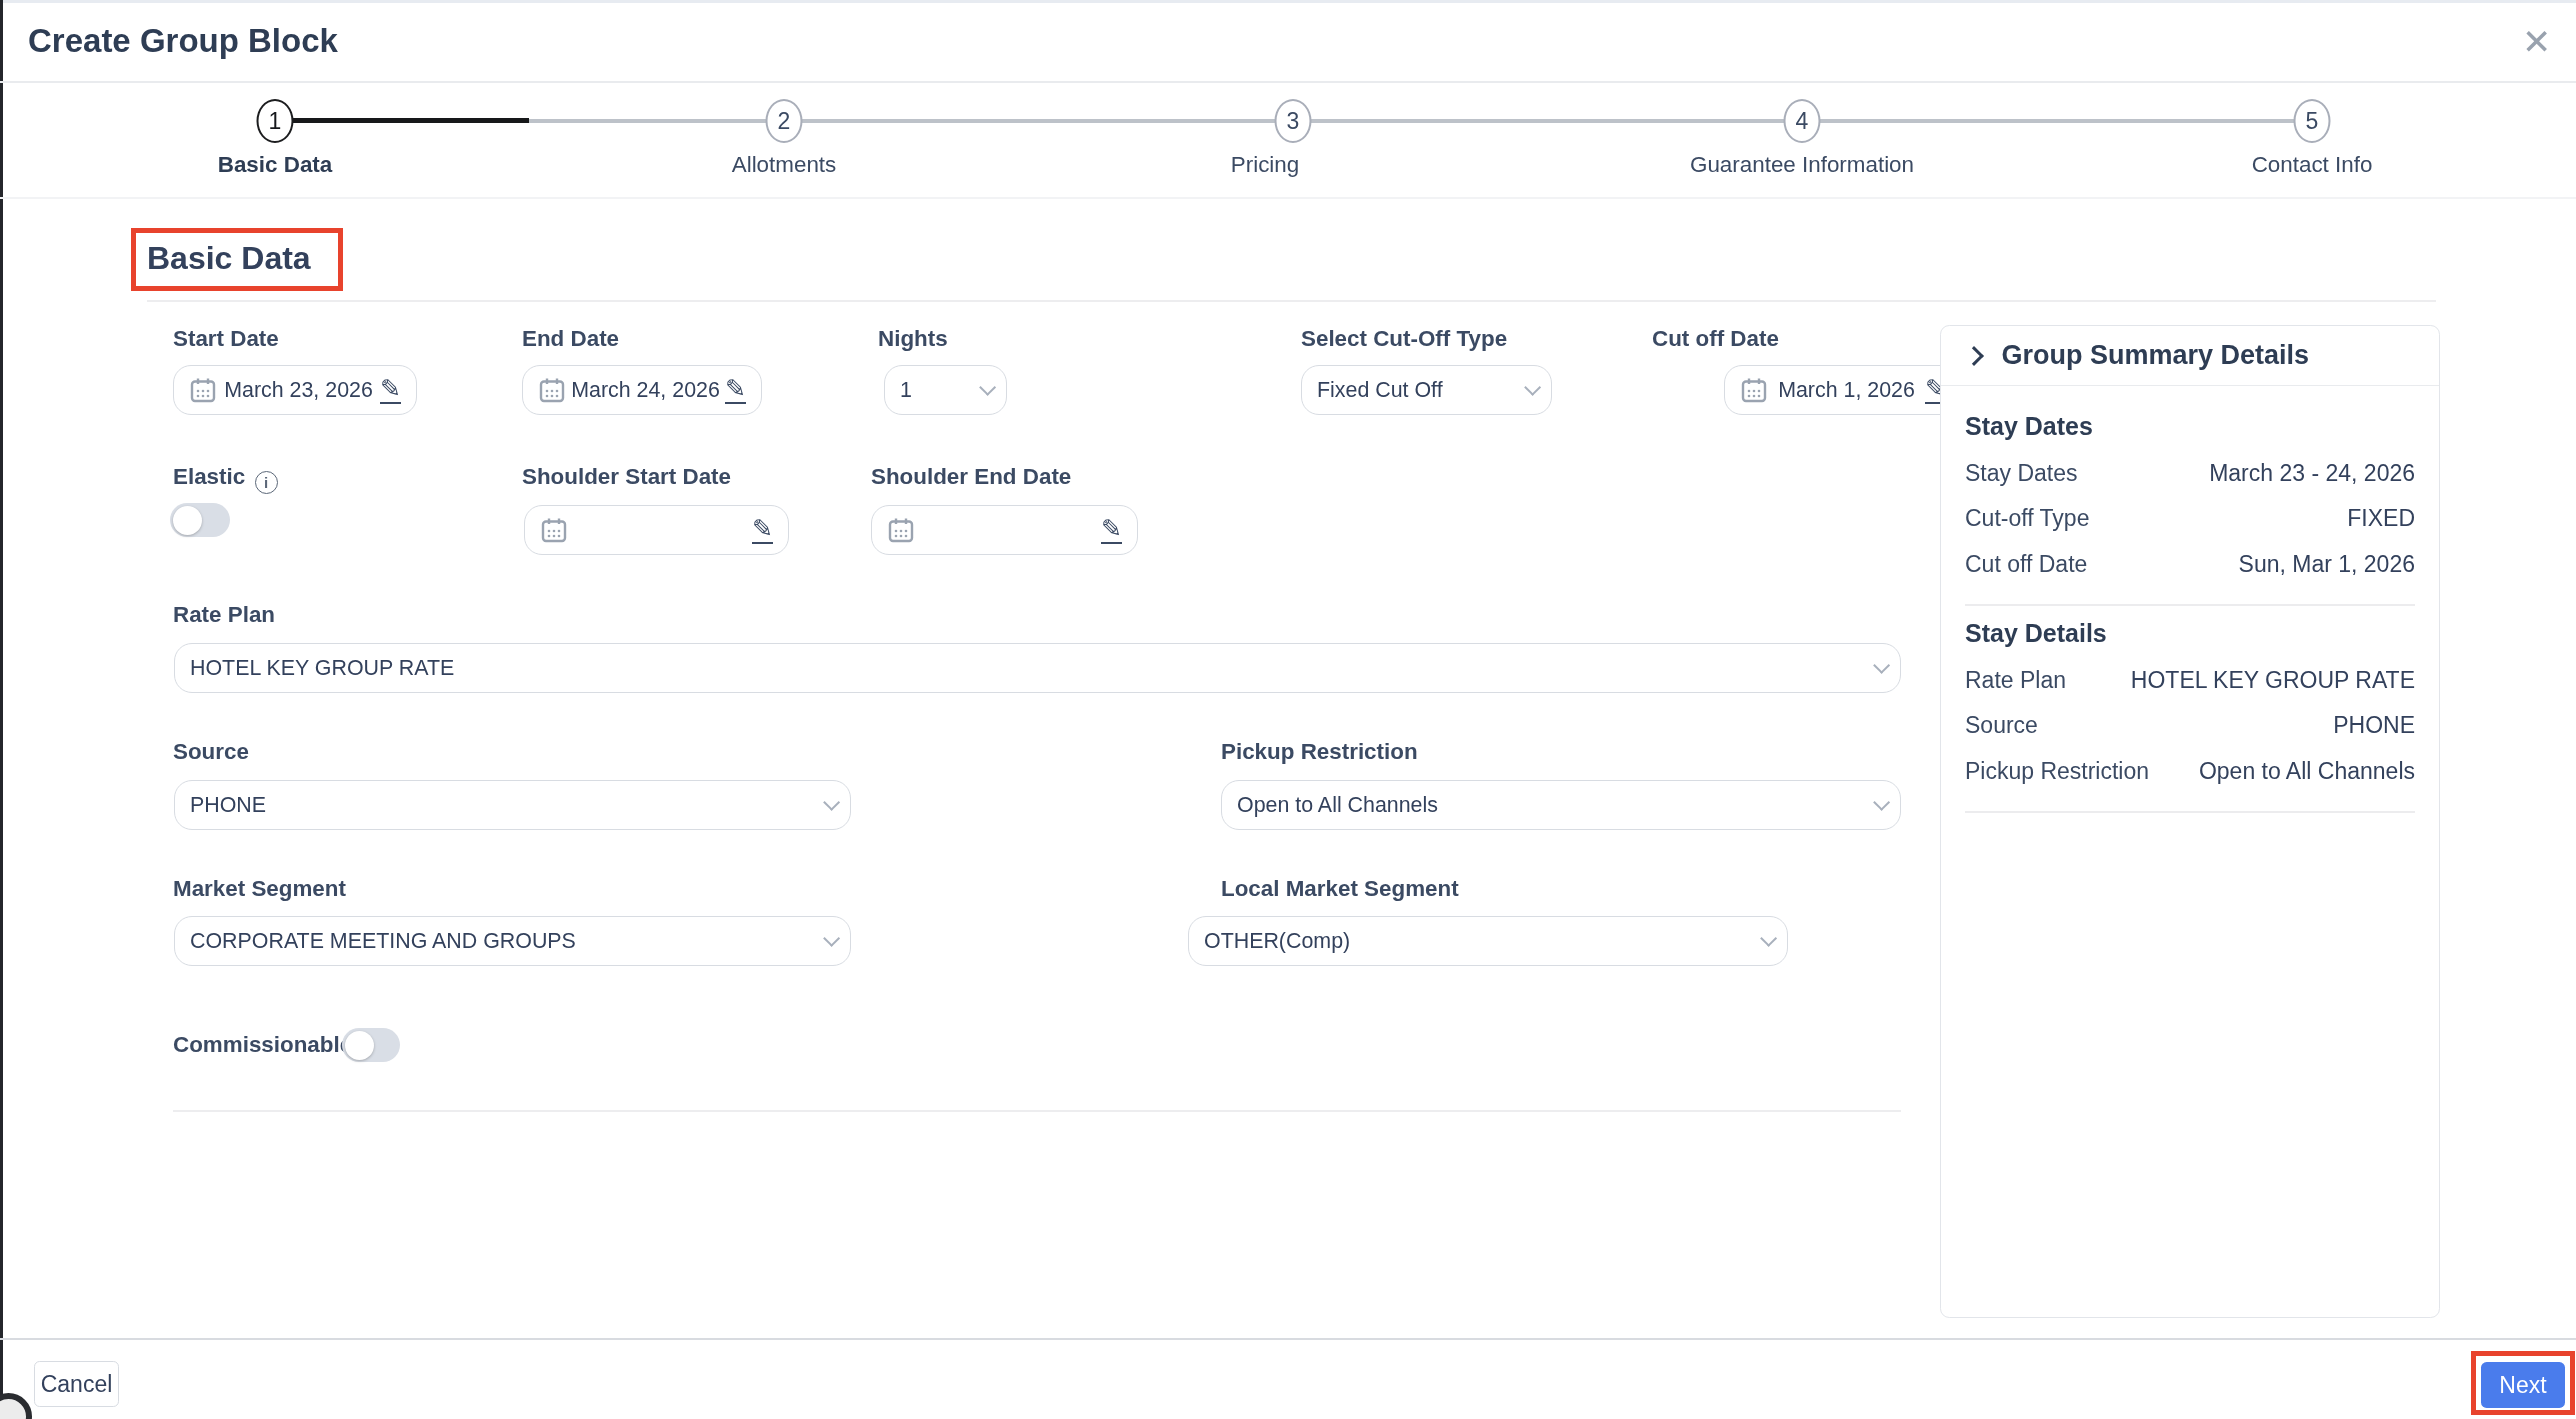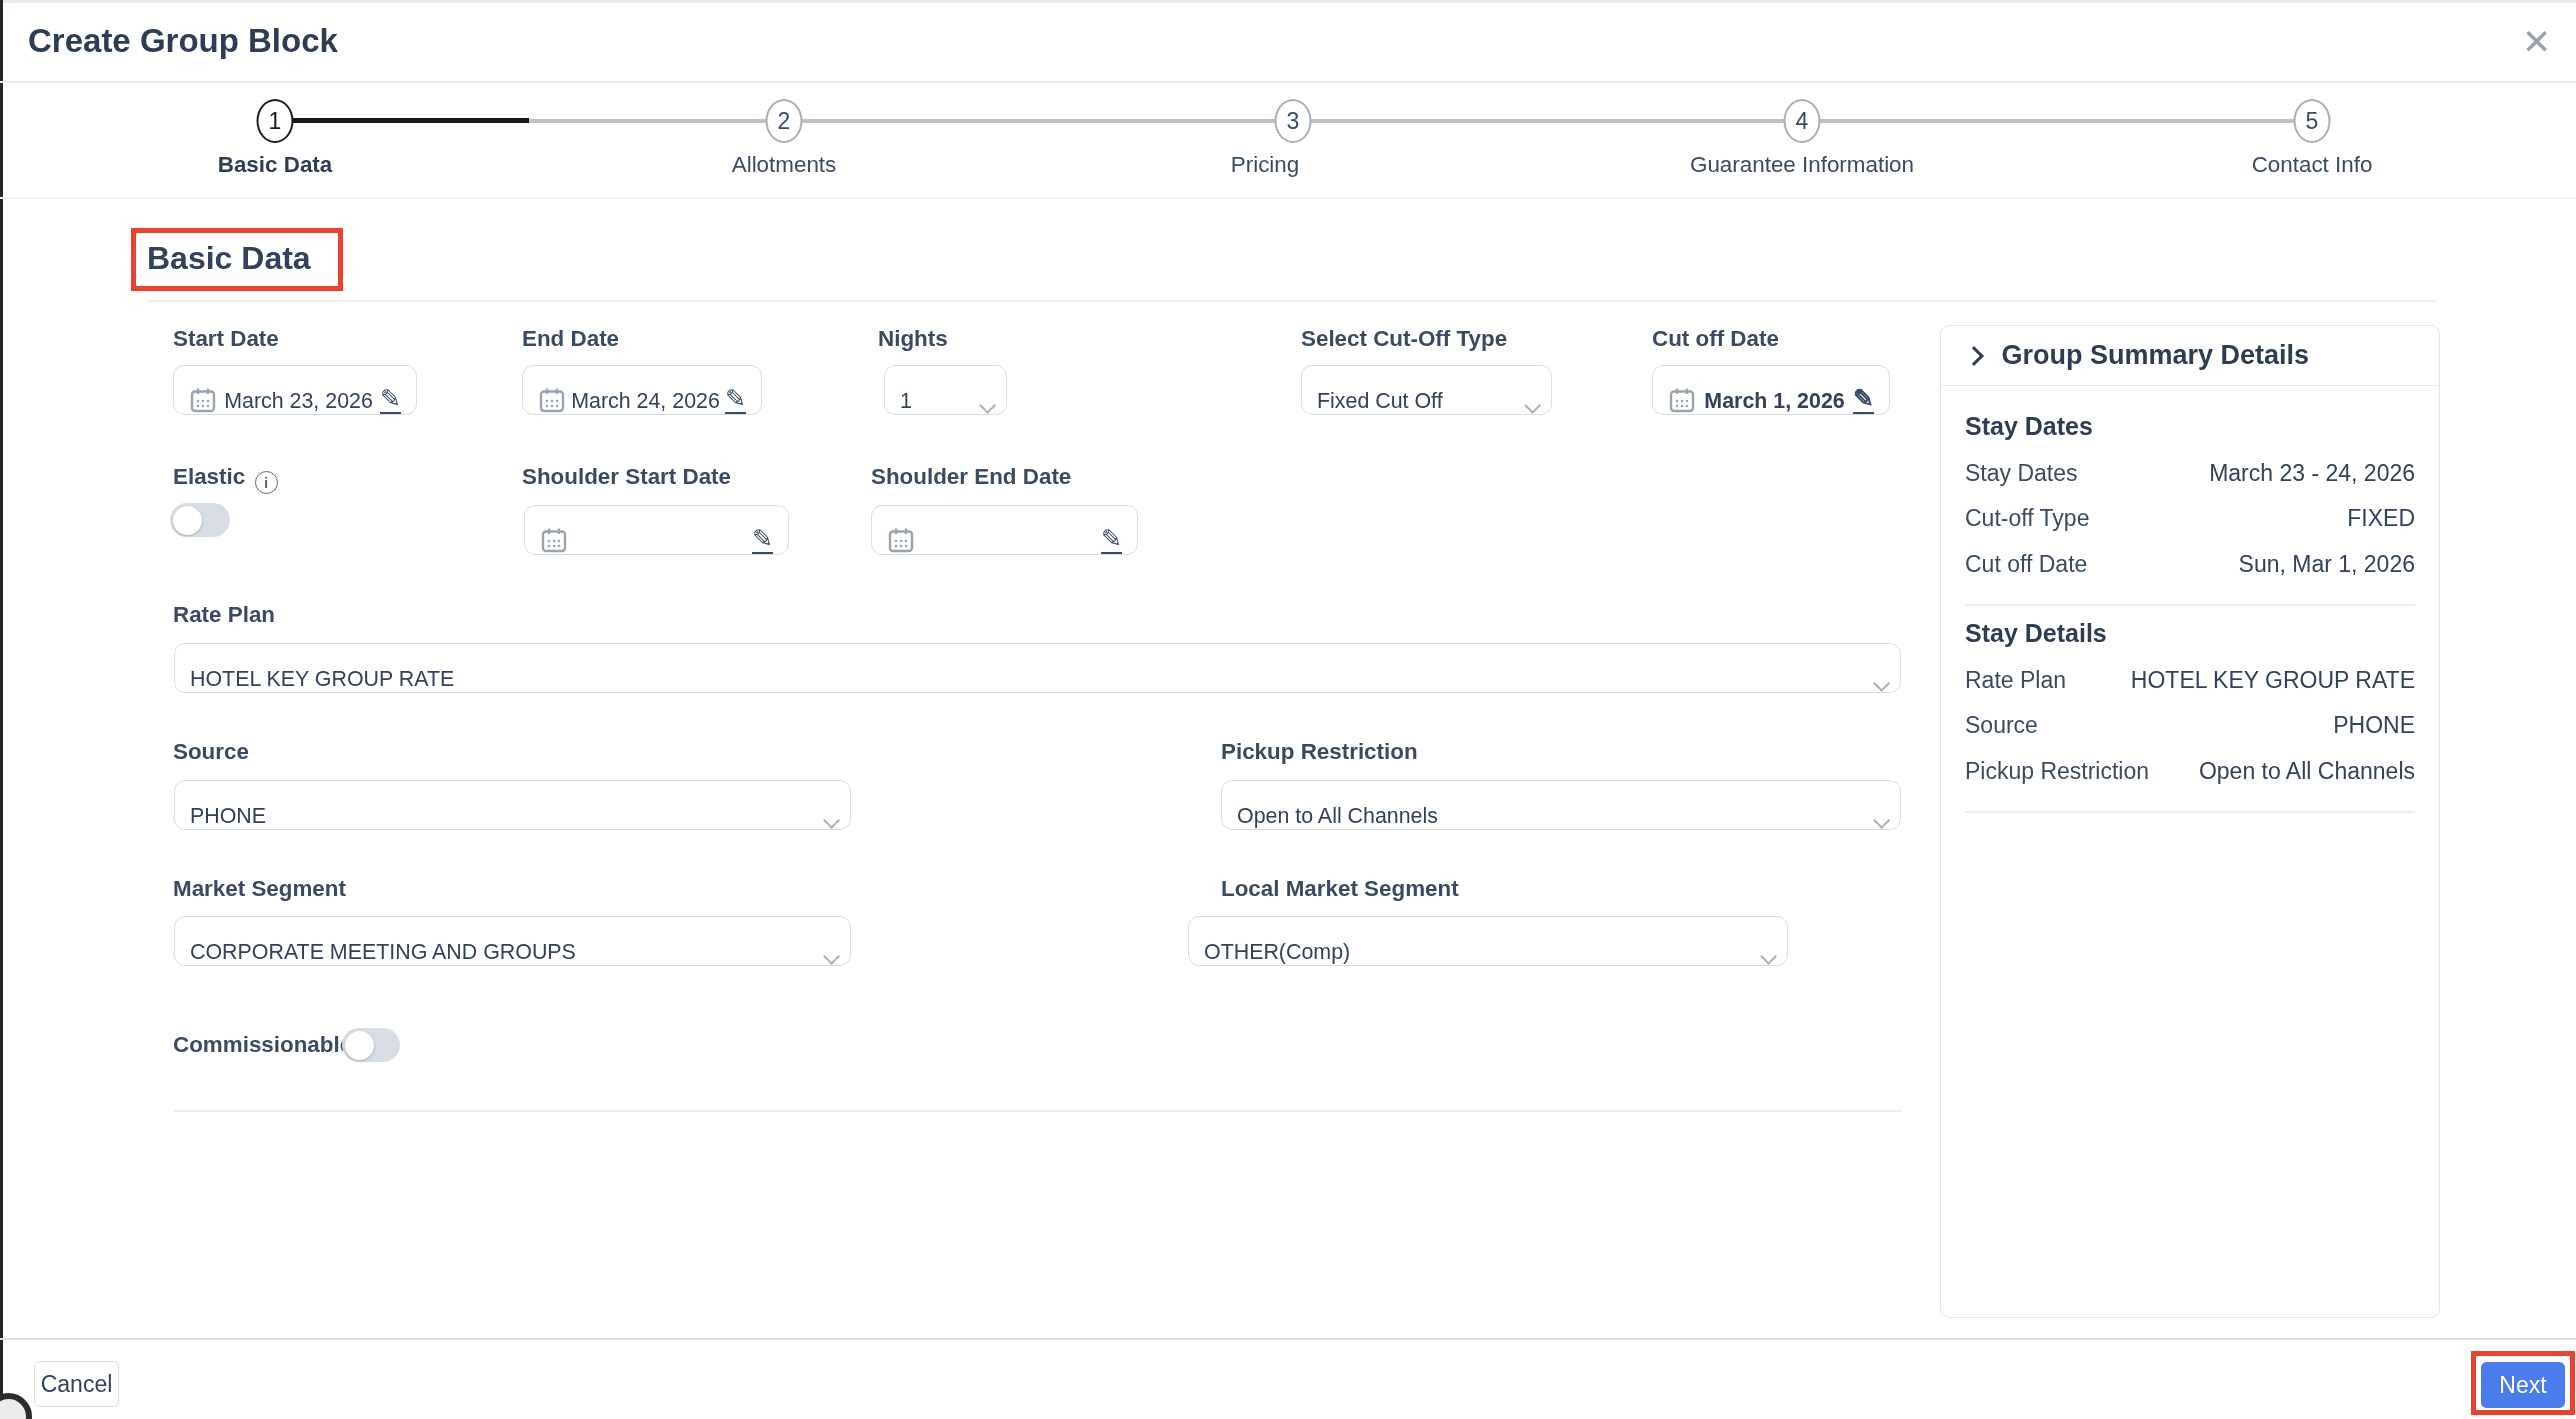--- a/index.html
+++ b/index.html
@@ -33,21 +33,21 @@
 
   
   .annot { border:5.6px solid #e8432d; background:transparent; z-index:10; }
   .annot-heading { left:131px; top:228px; width:212px; height:63px; }
   .section-heading { left:147px; top:240px; font-size:32px; font-weight:600; color:#33415c; }
   .heading-divider { left:147px; top:300px; width:2289px; height:1.9px; background:#ededef; }
 
   
   .flabel { font-size:22.4px; font-weight:600; color:#3b4a63; white-space:nowrap; }
   .field { position:absolute; height:50px; background:#fff; border:1.9px solid #d8dce2;
-    border-radius:11px; display:flex; align-items:flex-end; padding:0 15px; font-size:21.4px;
+    border-radius:18px; display:flex; align-items:center; padding:0 15px; font-size:21.4px;
     color:#33415c; cursor:pointer; }
   .field .val { flex:1; }
   .field .val.center { text-align:center; }
   .cal-ic { width:28px; height:28px; flex:0 0 auto; }
   .pencil { font-size:25px; color:#3b4a63; border-bottom:2.8px solid #3b4a63;
     line-height:1; padding-bottom:0.9px; flex:0 0 auto; cursor:pointer; }
   .chev { width:12px; height:12px; border-right:2.3px solid #a8b0bc;
     border-bottom:2.3px solid #a8b0bc; transform:rotate(45deg) translateY(-3.7px);
     flex:0 0 auto; }
   .toggle { position:absolute; width:60px; height:34px; border-radius:18.6px; background:#d9dee6;
@@ -159,21 +159,21 @@
     <span class="pencil">✎</span>
   </div>
   <div class="field" style="left:884px; top:365px; width:123px;">
     <span class="val">1</span>
     <span class="chev"></span>
   </div>
   <div class="field" style="left:1301px; top:365px; width:251px;">
     <span class="val">Fixed Cut Off</span>
     <span class="chev"></span>
   </div>
-  <div class="field" style="left:1652px; top:365px; width:238px;font-weight:bold;">
+  <div class="field" style="left:1724px; top:365px; width:238px;">
     <svg class="cal-ic" viewBox="0 0 28 28">
         <rect x="3" y="5.5" width="22" height="19.5" rx="3" fill="none" stroke="#9aa3b0" stroke-width="2.4"></rect>
         <line x1="9" y1="2.5" x2="9" y2="8" stroke="#9aa3b0" stroke-width="2.4"></line>
         <line x1="19" y1="2.5" x2="19" y2="8" stroke="#9aa3b0" stroke-width="2.4"></line>
         <g fill="#9aa3b0">
           <circle cx="9" cy="15" r="1.3"></circle>
           <circle cx="14" cy="15" r="1.3"></circle>
           <circle cx="19" cy="15" r="1.3"></circle>
           <circle cx="9" cy="20" r="1.3"></circle>
           <circle cx="14" cy="20" r="1.3"></circle>

